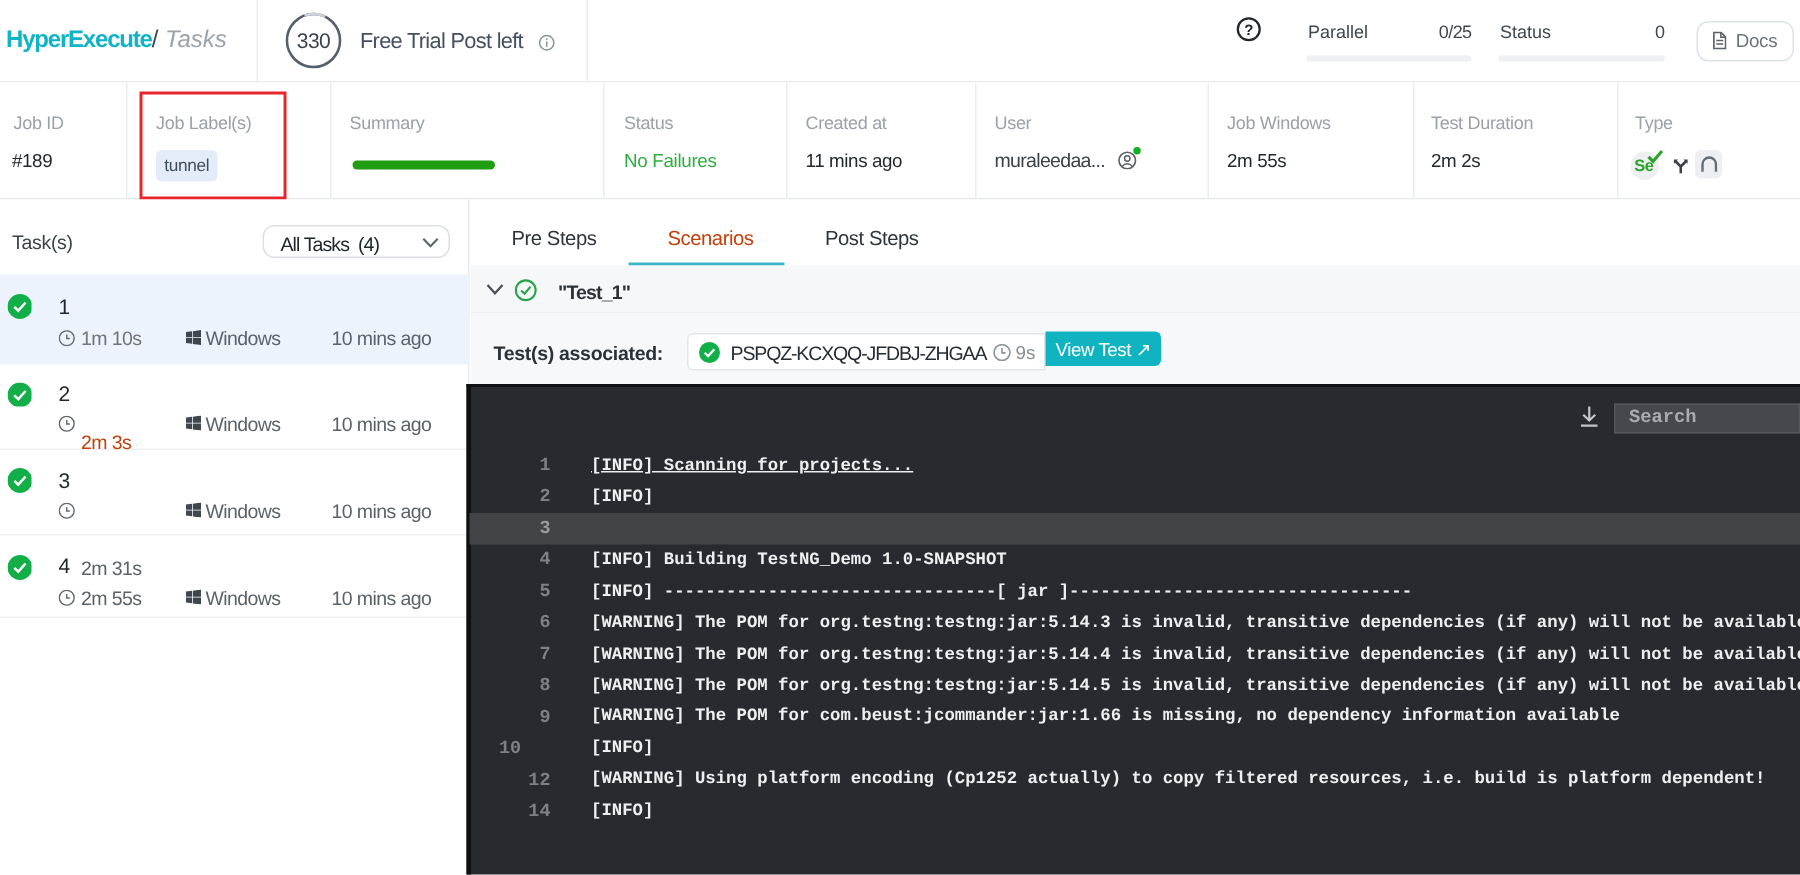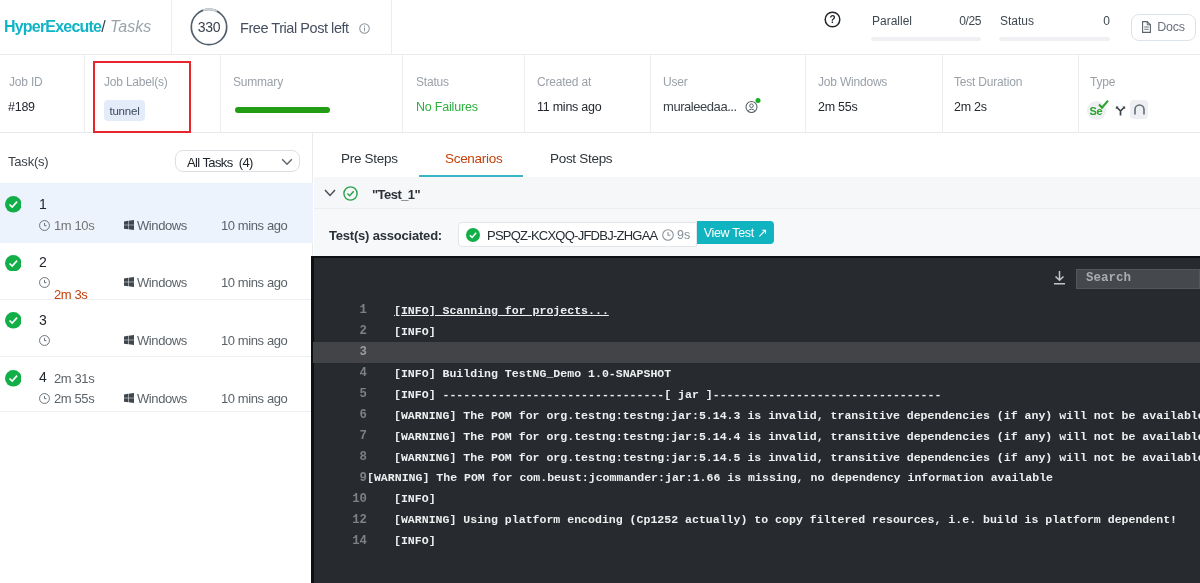--- a/index.html
+++ b/index.html
@@ -248,24 +248,24 @@
     <div style="display:flex;height:20.95px;align-items:center;">
       <span style="width:54px;text-align:right;font-size:12.3px;color:#7d8084;flex:none;">7</span>
       <span style="padding-left:27px;white-space:pre;">[WARNING] The POM for org.testng:testng:jar:5.14.4 is invalid, transitive dependencies (if any) will not be available</span>
     </div>
     <div style="display:flex;height:20.95px;align-items:center;">
       <span style="width:54px;text-align:right;font-size:12.3px;color:#7d8084;flex:none;">8</span>
       <span style="padding-left:27px;white-space:pre;">[WARNING] The POM for org.testng:testng:jar:5.14.5 is invalid, transitive dependencies (if any) will not be available</span>
     </div>
     <div style="display:flex;height:20.95px;align-items:center;">
       <span style="width:54px;text-align:right;font-size:12.3px;color:#7d8084;flex:none;">9</span>
-      <span style="white-space:pre;">[WARNING] The POM for com.beust:jcommander:jar:1.66 is missing, no dependency information available</span>
-    </div>
-    <div style="display:flex;height:20.95px;align-items:center;">
-      <span style="width:54px;text-align:right;font-size:12.3px;color:#7d8084;flex:none;">10</span>
+      <span style="padding-left:27px;white-space:pre;">[WARNING] The POM for com.beust:jcommander:jar:1.66 is missing, no dependency information available</span>
+    </div>
+    <div style="display:flex;height:20.95px;align-items:center;">
+      <span style="width:54px;text-align:center;font-size:12.3px;color:#7d8084;flex:none;">10</span>
       <span style="padding-left:27px;white-space:pre;">[INFO] </span>
     </div>
     <div style="display:flex;height:20.95px;align-items:center;">
       <span style="width:54px;text-align:right;font-size:12.3px;color:#7d8084;flex:none;">12</span>
       <span style="padding-left:27px;white-space:pre;">[WARNING] Using platform encoding (Cp1252 actually) to copy filtered resources, i.e. build is platform dependent!</span>
     </div>
     <div style="display:flex;height:20.95px;align-items:center;">
       <span style="width:54px;text-align:right;font-size:12.3px;color:#7d8084;flex:none;">14</span>
       <span style="padding-left:27px;white-space:pre;">[INFO] </span>
     </div>

